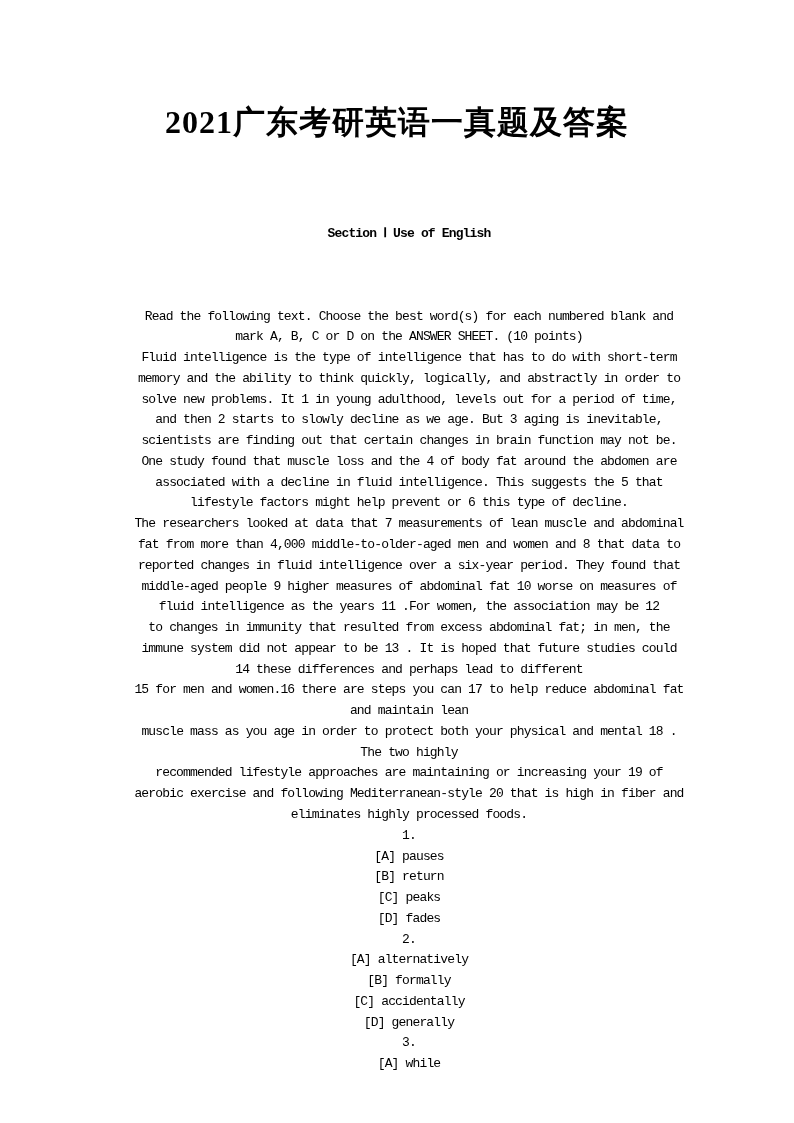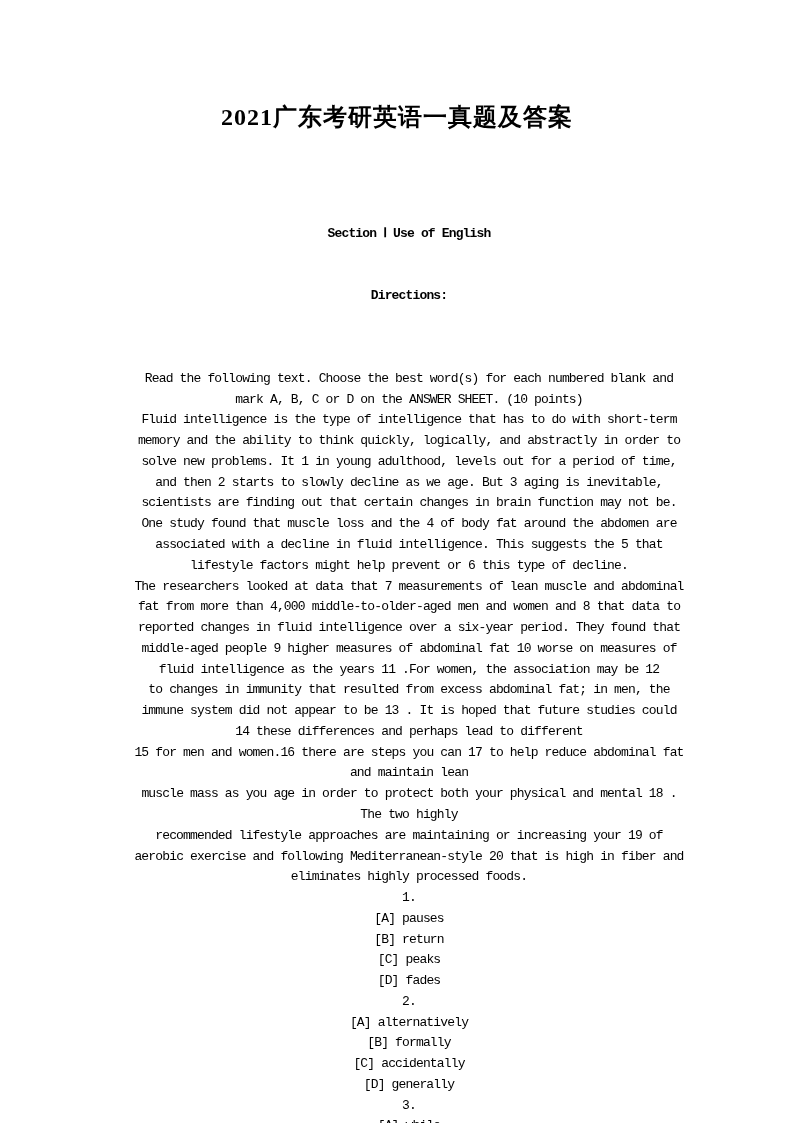--- a/index.html
+++ b/index.html
@@ -16,21 +16,21 @@
     color: #000000;
   }
   .doc-title {
     position: absolute;
     top: 101px;
     left: 0;
     width: 794px;
     margin: 0;
     text-align: center;
     font-family: "Liberation Serif", "DejaVu Serif", serif;
-    font-size: 24px;
+    font-size: 32px;
     font-weight: bold;
     letter-spacing: 1px;
     color: #000000;
   }
   .doc-body {
     position: absolute;
     top: 182px;
     left: 119px;
     width: 580px;
     font-family: "Liberation Mono", "DejaVu Sans Mono", monospace;
@@ -49,16 +49,15 @@
   }
 </style>
 </head>
 <body>
 
 <div class="page">
   <h1 class="doc-title">2021广东考研英语一真题及答案</h1>
 
   <div class="doc-body">
     <div class="line bold">Section Ⅰ Use of English</div>
-    <div class="line bold">Directions:</div>
     
   <div class="line">Read the following text. Choose the best word(s) for each numbered blank and</div><div class="line">mark A, B, C or D on the ANSWER SHEET. (10 points)</div><div class="line">Fluid intelligence is the type of intelligence that has to do with short-term</div><div class="line">memory and the ability to think quickly, logically, and abstractly in order to</div><div class="line">solve new problems. It 1 in young adulthood, levels out for a period of time,</div><div class="line">and then 2 starts to slowly decline as we age. But 3 aging is inevitable,</div><div class="line">scientists are finding out that certain changes in brain function may not be.</div><div class="line">One study found that muscle loss and the 4 of body fat around the abdomen are</div><div class="line">associated with a decline in fluid intelligence. This suggests the 5 that</div><div class="line">lifestyle factors might help prevent or 6 this type of decline.</div><div class="line">The researchers looked at data that 7 measurements of lean muscle and abdominal</div><div class="line">fat from more than 4,000 middle-to-older-aged men and women and 8 that data to</div><div class="line">reported changes in fluid intelligence over a six-year period. They found that</div><div class="line">middle-aged people 9 higher measures of abdominal fat 10 worse on measures of</div><div class="line">fluid intelligence as the years 11 .For women, the association may be 12</div><div class="line">to changes in immunity that resulted from excess abdominal fat; in men, the</div><div class="line">immune system did not appear to be 13 . It is hoped that future studies could</div><div class="line">14 these differences and perhaps lead to different</div><div class="line">15 for men and women.16 there are steps you can 17 to help reduce abdominal fat</div><div class="line">and maintain lean</div><div class="line">muscle mass as you age in order to protect both your physical and mental 18 .</div><div class="line">The two highly</div><div class="line">recommended lifestyle approaches are maintaining or increasing your 19 of</div><div class="line">aerobic exercise and following Mediterranean-style 20 that is high in fiber and</div><div class="line">eliminates highly processed foods.</div><div class="line">1.</div><div class="line">[A] pauses</div><div class="line">[B] return</div><div class="line">[C] peaks</div><div class="line">[D] fades</div><div class="line">2.</div><div class="line">[A] alternatively</div><div class="line">[B] formally</div><div class="line">[C] accidentally</div><div class="line">[D] generally</div><div class="line">3.</div><div class="line">[A] while</div></div>
 </div>
 
 </body></html>

